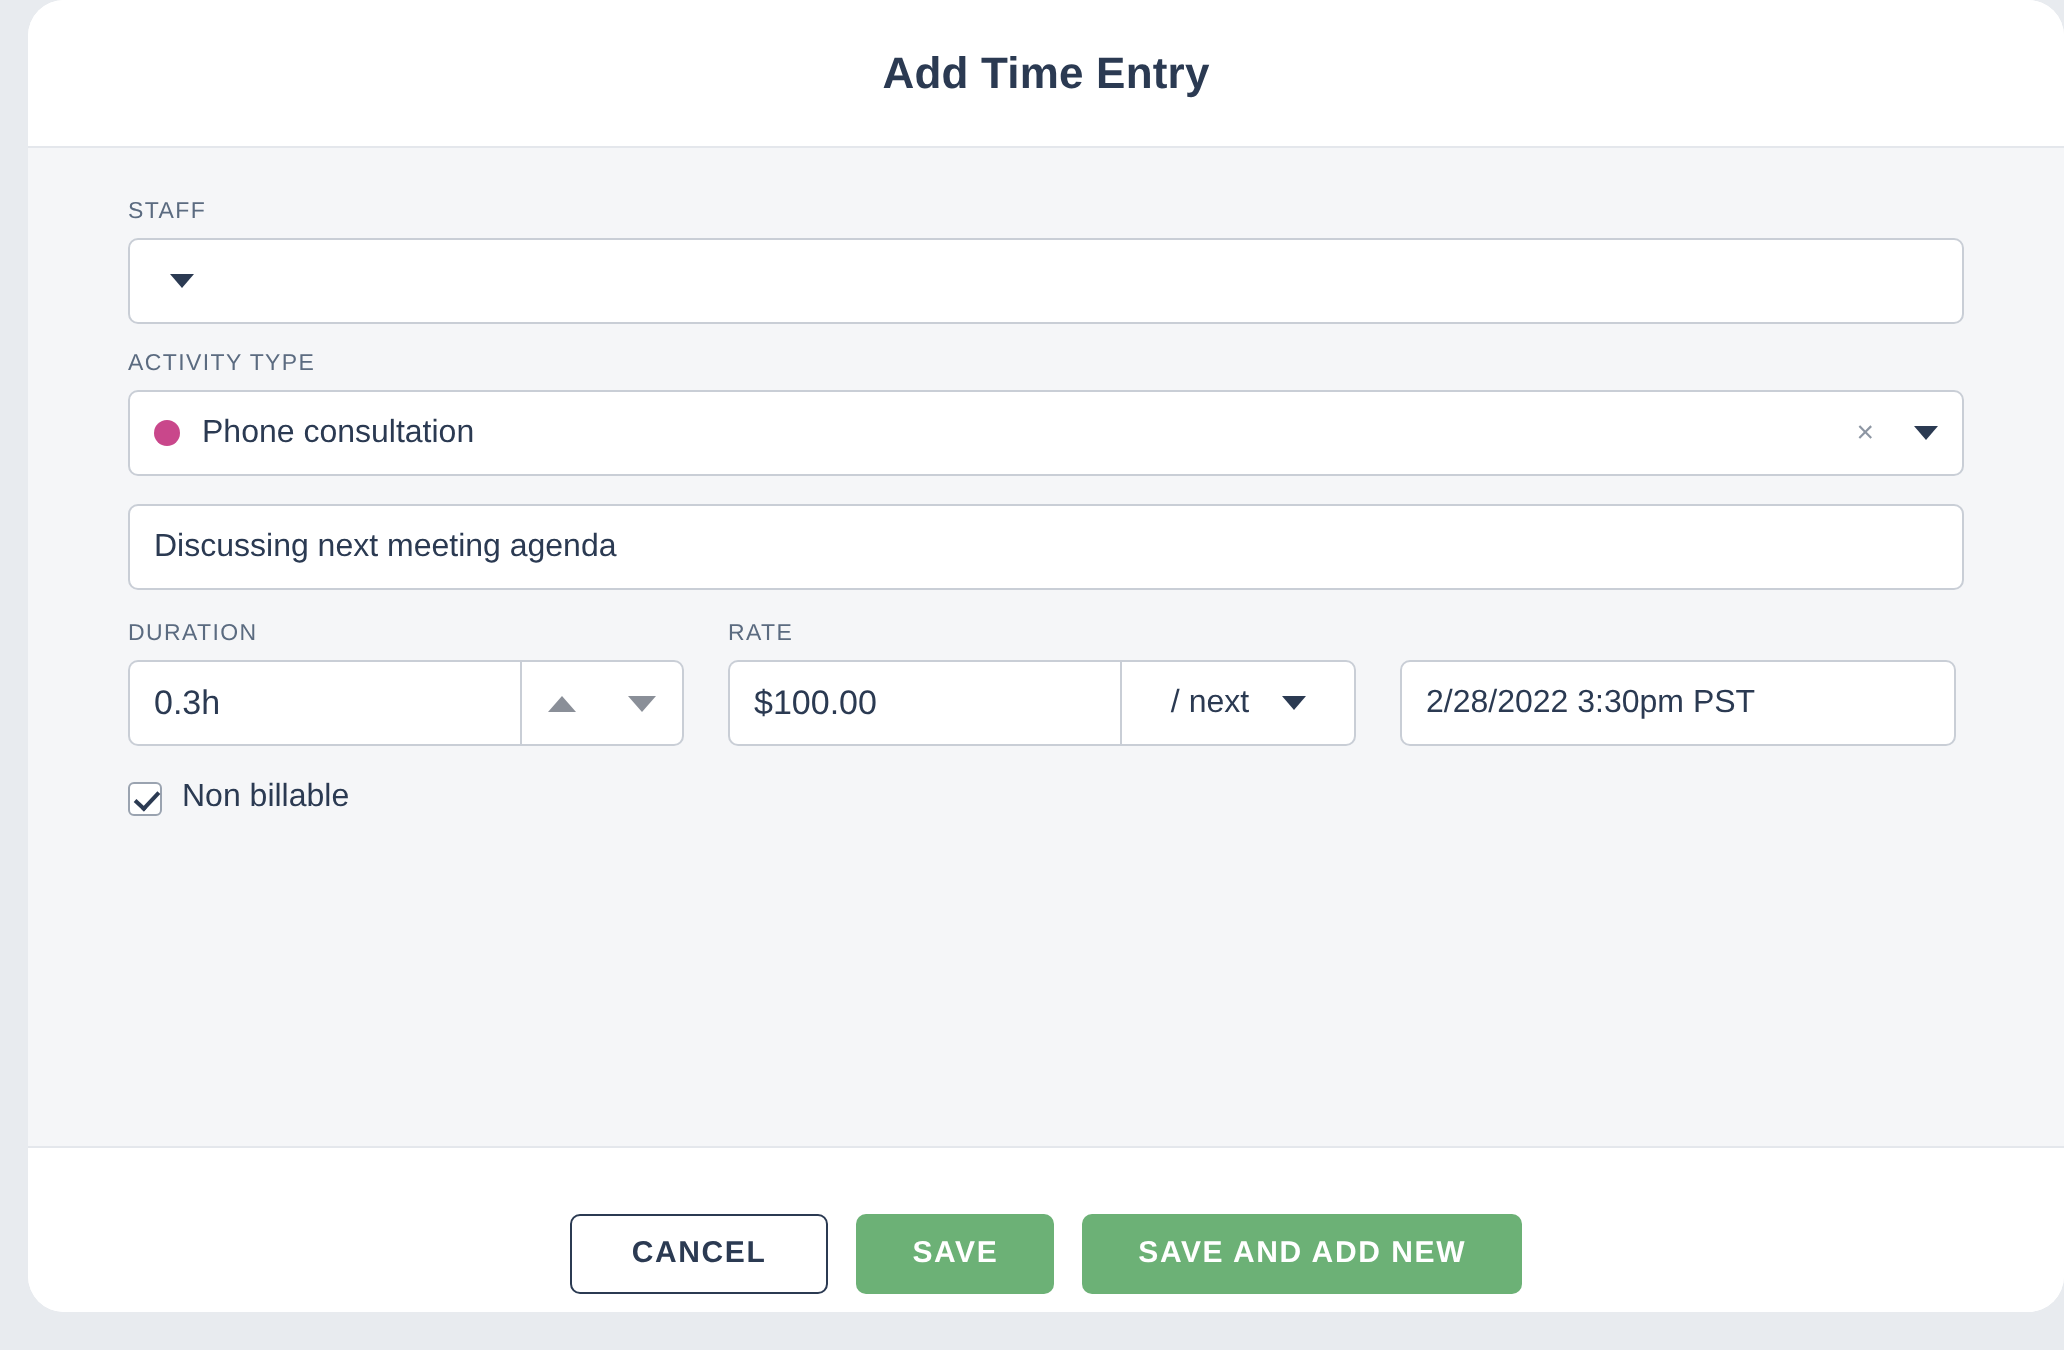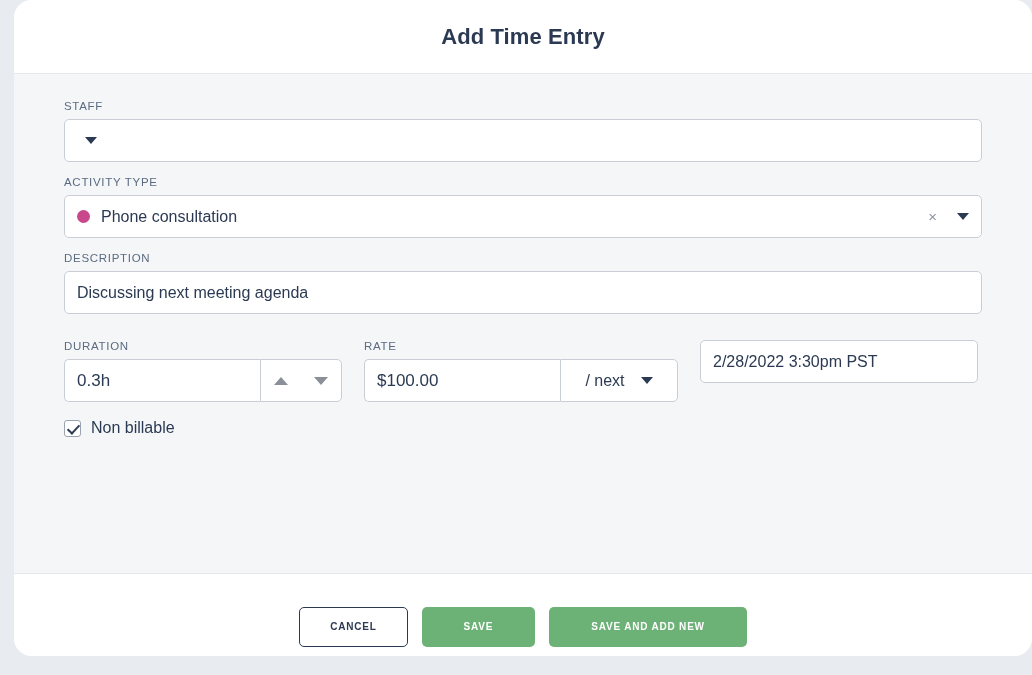--- a/index.html
+++ b/index.html
@@ -108,21 +108,22 @@
     border-radius: 50%;
     background: #c9478b;
     margin-right: 11px;
     flex: 0 0 auto;
   }
 
   
   .row-3 {
     display: flex;
     gap: 22px;
-    margin-top: 26px;
+    margin-top: 16px;
+    align-items: flex-end;
   }
   .col-duration { width: 278px; }
   .col-rate     { width: 314px; }
   .col-start    { width: 278px; }
 
   .combo {
     display: flex;
     align-items: stretch;
     height: 43px;
   }
@@ -216,21 +217,21 @@
     border-top: 1px solid #e4e7ec;
     display: flex;
     align-items: center;
     justify-content: center;
     gap: 14px;
   }
 
   .btn {
     height: 40px;
     border-radius: 5px;
-    font-size: 10px;
+    font-size: 15px;
     font-weight: bold;
     letter-spacing: 0.8px;
     display: flex;
     align-items: center;
     justify-content: center;
     cursor: pointer;
     border: none;
     font-family: "Liberation Sans", sans-serif;
     margin-top: 23px;
   }
@@ -238,21 +239,21 @@
   .btn-cancel {
     background: #ffffff;
     color: #2b3a52;
     border: 1.5px solid #2b3a52;
     padding: 0 30px;
   }
 
   .btn-green {
     background: #6cb176;
     color: #ffffff;
-    padding: 0 42px;
+    padding: 0 28px;
   }
 </style>
 </head>
 <body>
 
 <div class="page-backdrop"></div>
 
 <div class="modal-shell">
 
   <div class="modal-header">
@@ -273,21 +274,20 @@
       <span class="field-label">ACTIVITY TYPE</span>
       <div class="input-box select">
         <span class="dot"></span>
         <span class="input-text">Phone consultation</span>
         <span class="clear-x">×</span>
         <span class="caret"></span>
       </div>
     </div>
 
     <div class="field-block">
-      <span class="field-label">DESCRIPTION</span>
       <div class="input-box">
         <span class="input-text">Discussing next meeting agenda</span>
       </div>
     </div>
 
     <div class="row-3">
 
       <div class="col-duration">
         <span class="field-label">DURATION</span>
         <div class="combo">

